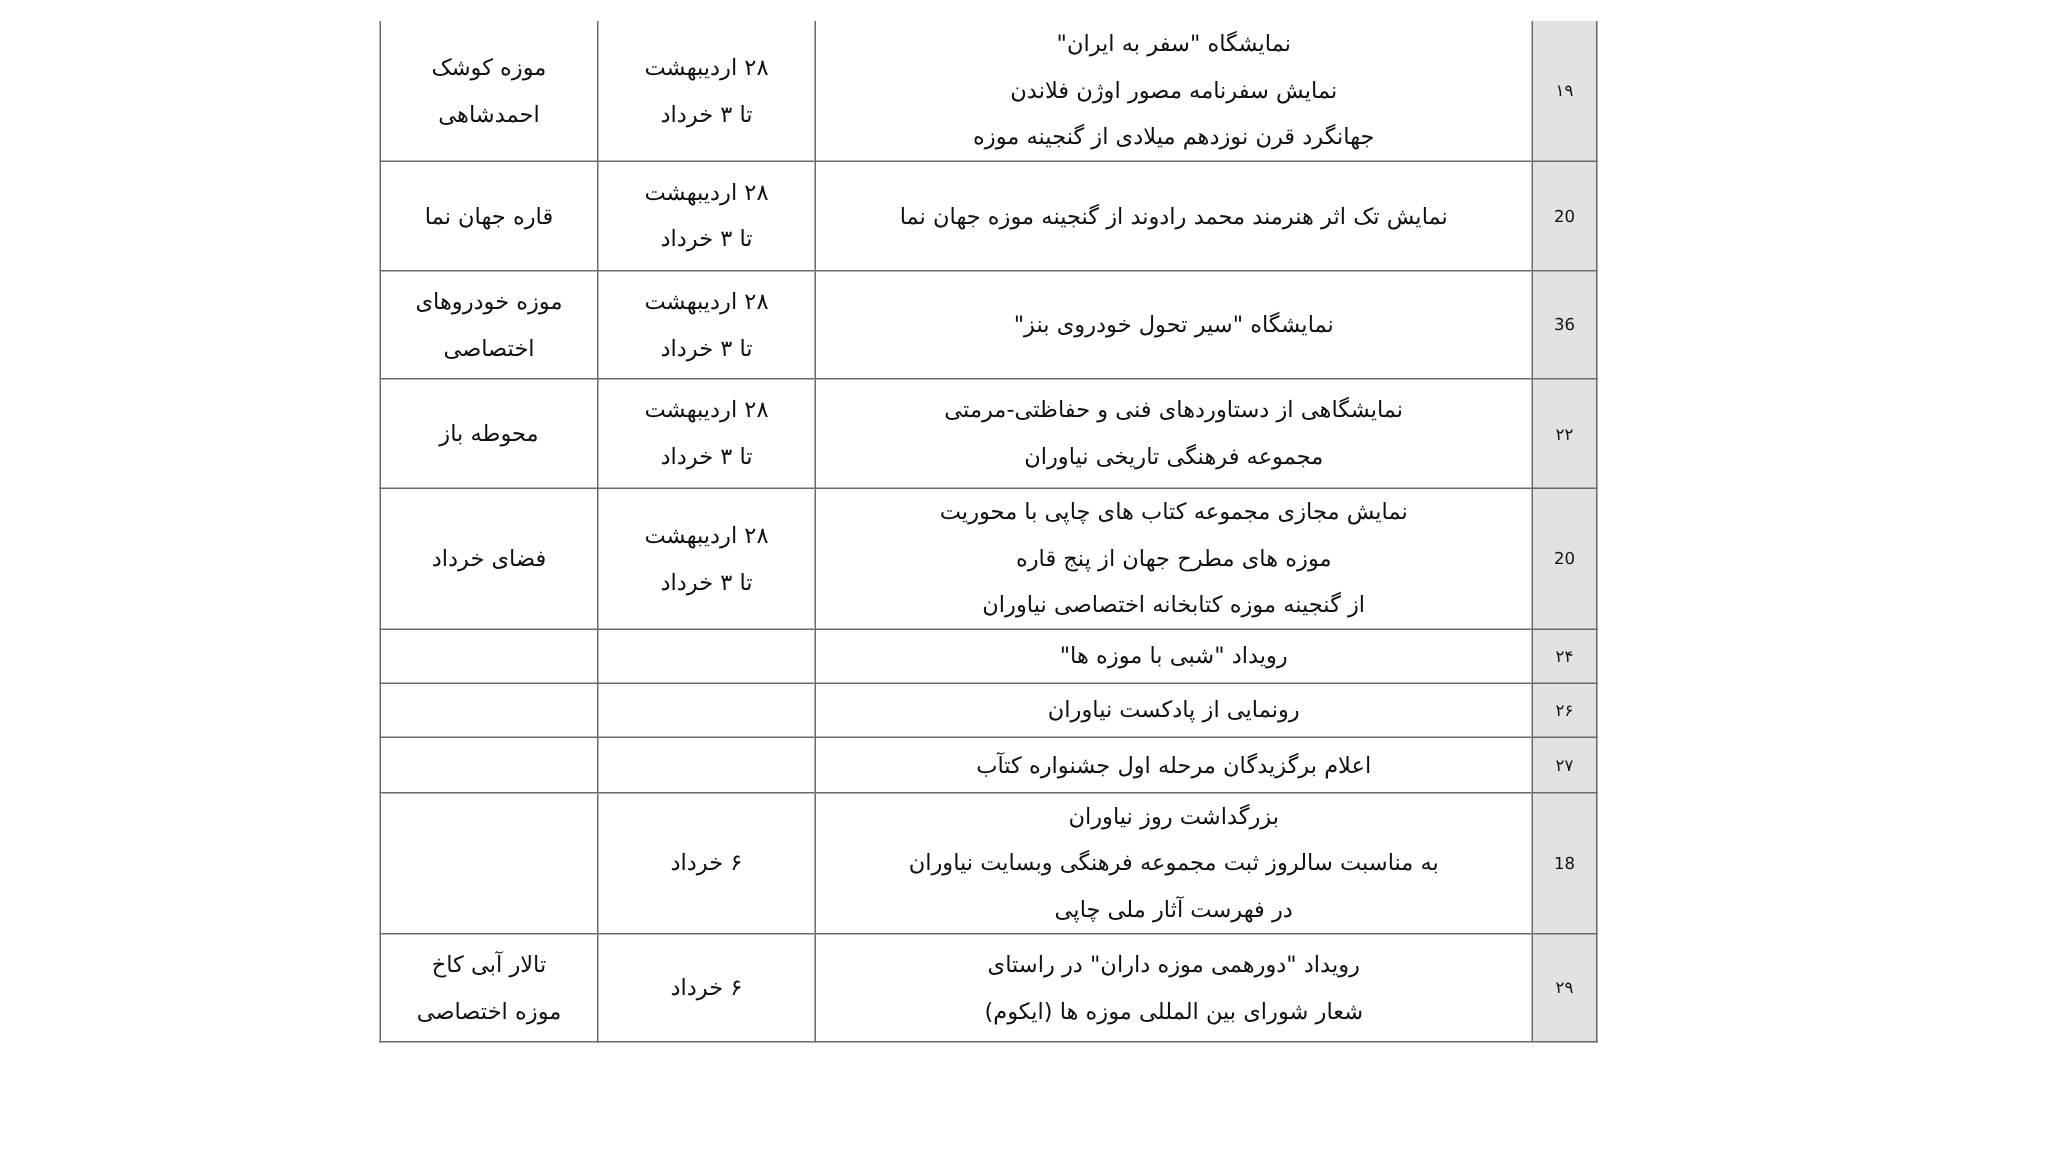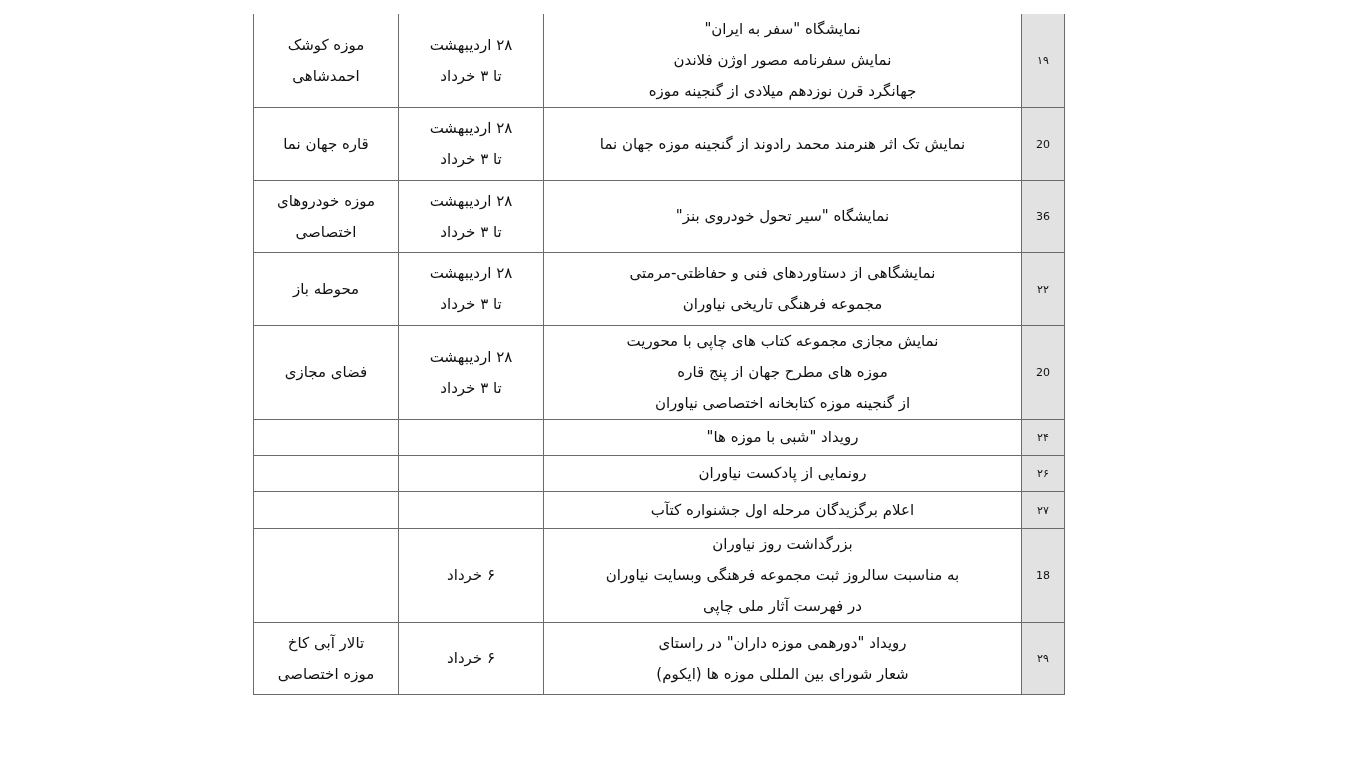--- a/index.html
+++ b/index.html
@@ -83,21 +83,21 @@
         <td class="title">
           <span class="line">نمایش مجازی مجموعه کتاب های چاپی با محوریت</span>
           <span class="line">موزه های مطرح جهان از پنج قاره</span>
           <span class="line">از گنجینه موزه کتابخانه اختصاصی نیاوران</span>
         </td>
         <td class="date">
           <span class="line">۲۸ اردیبهشت</span>
           <span class="line">تا ۳ خرداد</span>
         </td>
         <td class="place">
-          <span class="line">فضای مجازی</span>
+          <span class="line">فضای خرداد</span>
         </td>
       </tr>
       <tr style="height: 36px;">
         <td class="num"><span>۲۴</span></td>
         <td class="title">
           <span class="line">رویداد "شبی با موزه ها"</span>
         </td>
         <td class="date"></td>
         <td class="place"></td>
       </tr>

